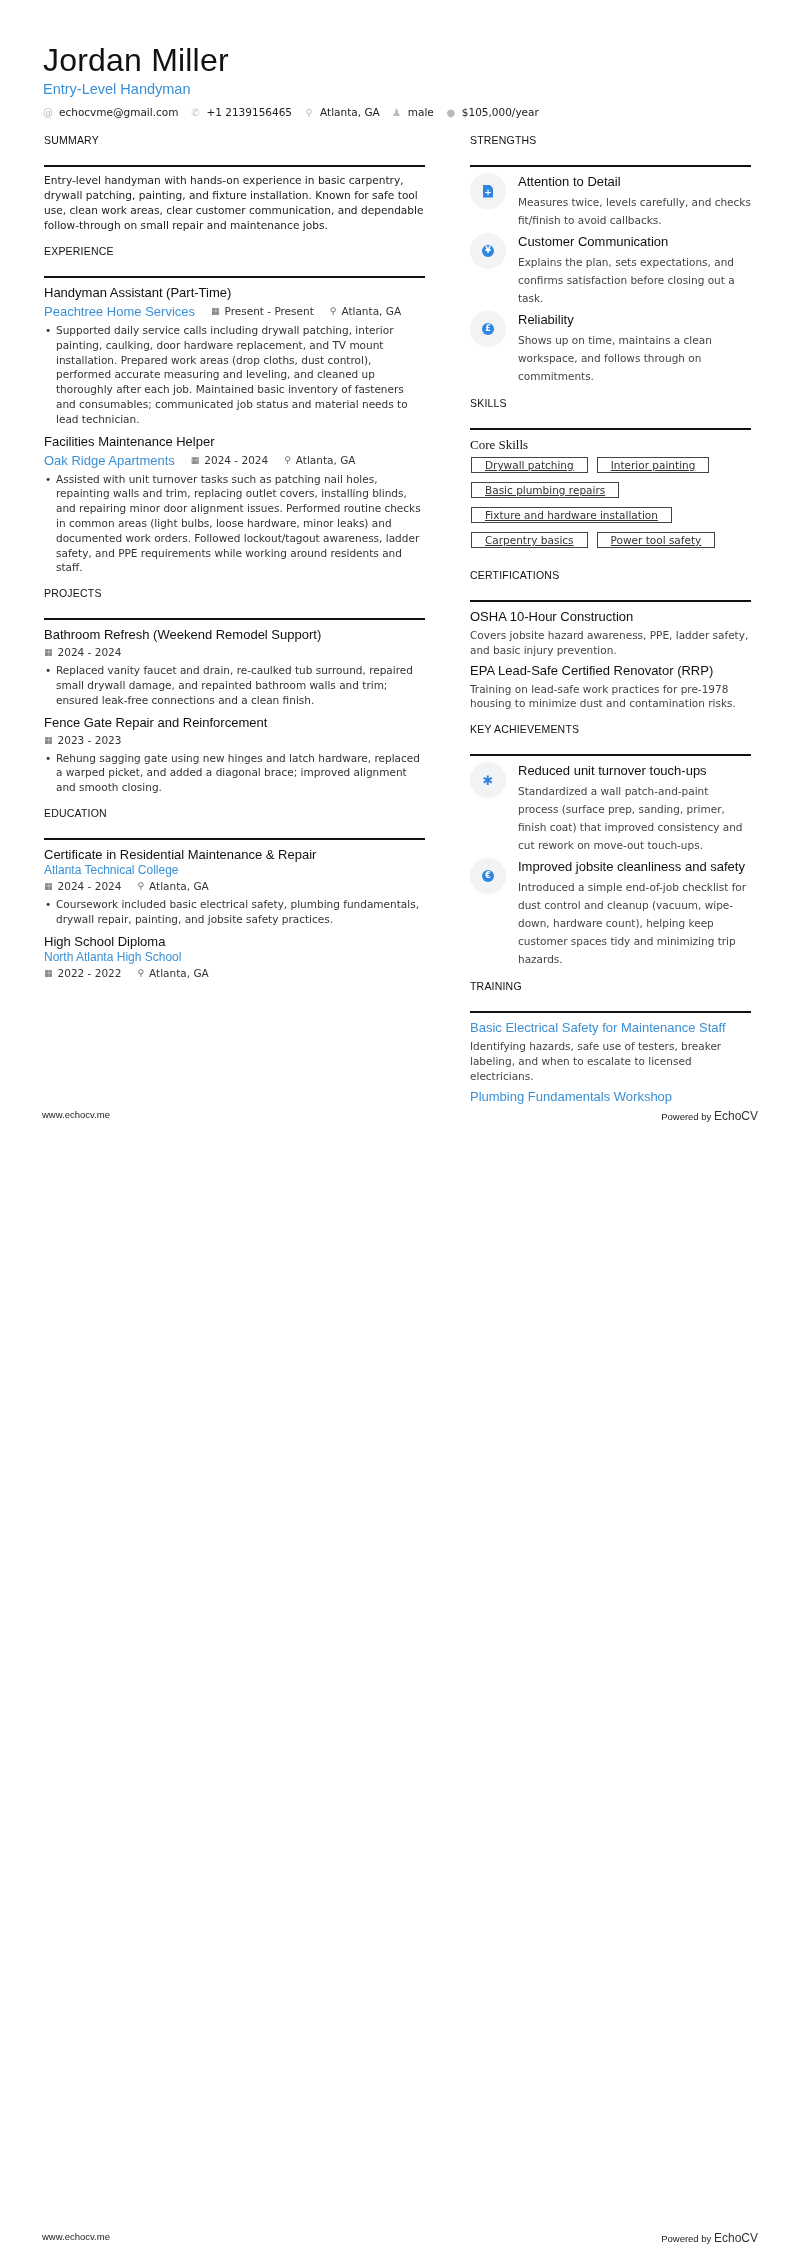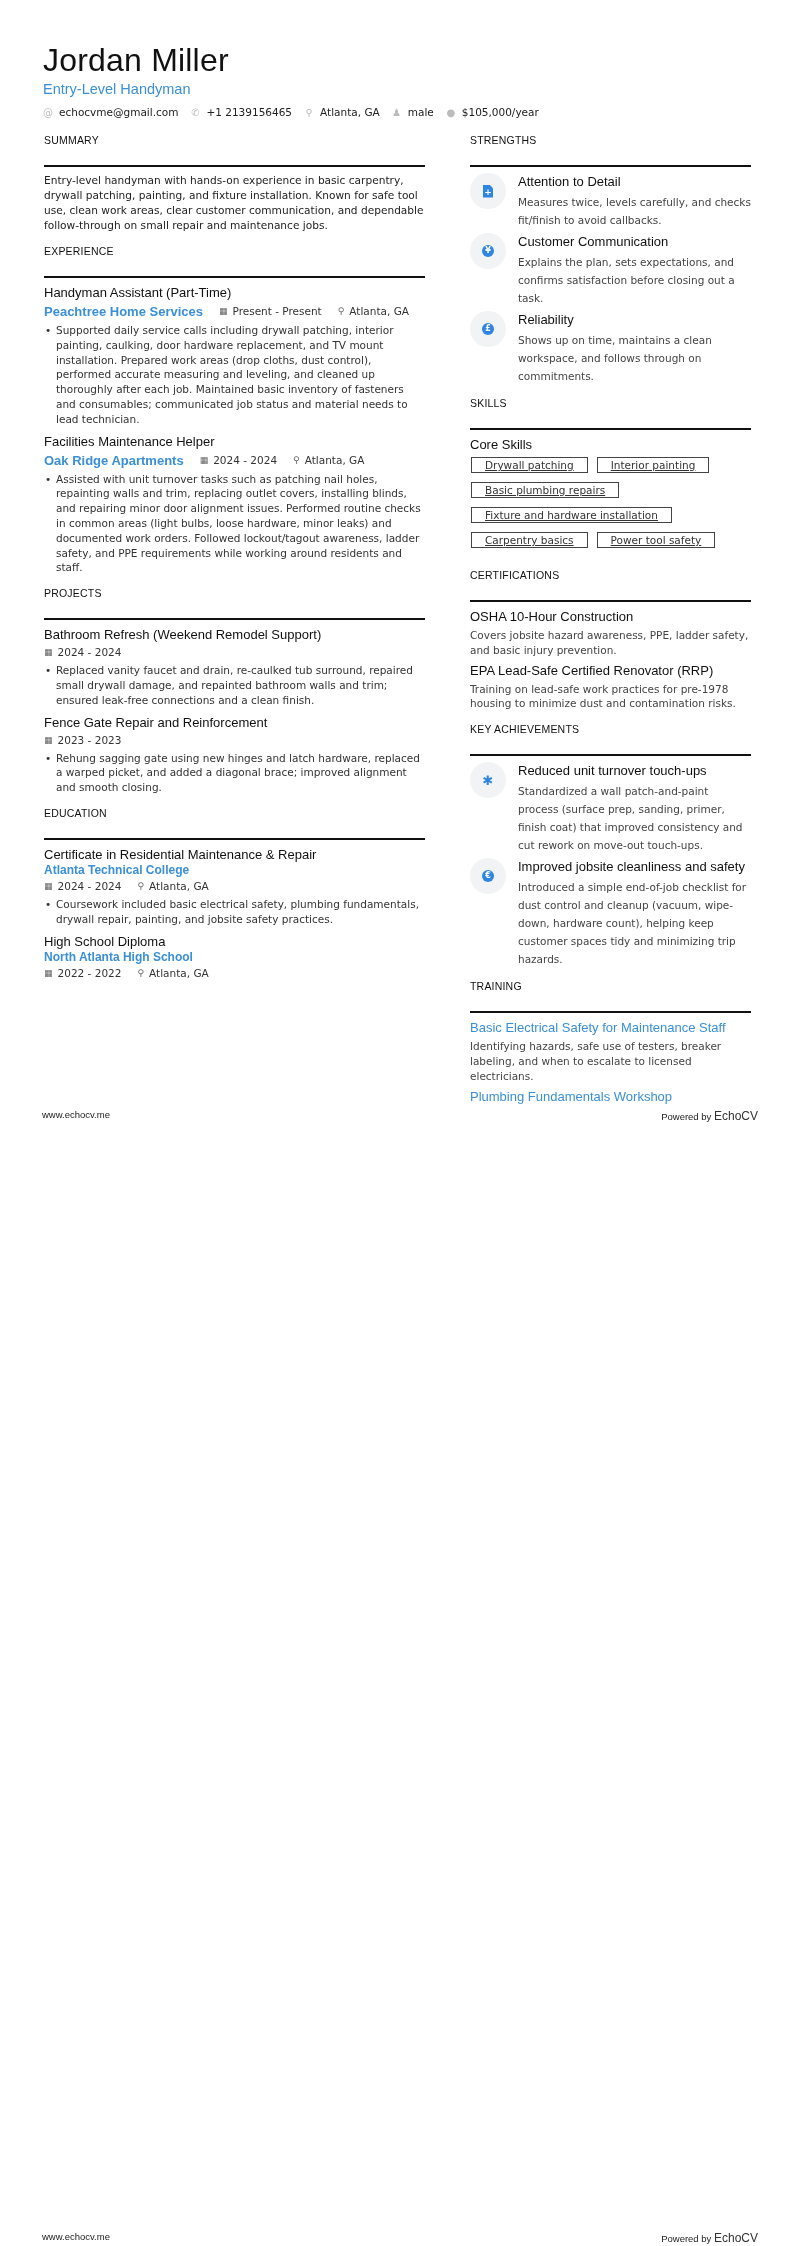--- a/index.html
+++ b/index.html
@@ -36,21 +36,21 @@
   .section { margin-bottom: 12px; }
   .summary-text { font-size: 10.6px; line-height: 15px; color: #222; }
 
   .item-title {
     font-family: "Liberation Sans", sans-serif;
     font-size: 13px; color: #111; line-height: 17px;
   }
   .item-sub { display: flex; align-items: center; margin-top: 2px; line-height: 17px; }
   .company {
     font-family: "Liberation Sans", sans-serif;
-    font-size: 13px; color: #3a8fd6; margin-right: 16px; font-weight: bold;
+    font-size: 13px; color: #3a8fd6; margin-right: 16px;
   }
   .company.small { font-size: 12px; }
   .meta { display: flex; align-items: center; font-size: 10.5px; color: #333; margin-right: 16px; }
   .meta .ic { color: #666; font-size: 9px; margin-right: 5px; }
   .meta-row { display: flex; align-items: center; margin-top: 2px; line-height: 15px; }
   .bullets { list-style: none; margin-top: 3px; }
   .bullets li { position: relative; padding-left: 12px; font-size: 10.5px; line-height: 14.8px; color: #333; }
   .bullets li::before { content: "•"; position: absolute; left: 1px; top: 0; color: #333; }
   .entry { margin-bottom: 6px; }
 
@@ -66,21 +66,21 @@
   .circle .doc {
     width: 10px; height: 13px; background: #2f86e0; color: #fff; font-size: 9px;
     line-height: 14px; text-align: center; font-weight: bold; position: relative;
     clip-path: polygon(0 0, 65% 0, 100% 28%, 100% 100%, 0 100%);
   }
   .circle .bug { color: #2f86e0; font-size: 13px; }
   .s-body { flex: 1; }
   .s-title { font-family: "Liberation Sans", sans-serif; font-size: 13px; color: #111; line-height: 17px; }
   .s-desc { font-size: 10.5px; line-height: 18px; color: #444; margin-top: 3px; }
 
-  .skill-group-title { font-family: Liberation Sans, sans-serif; font-size: 13px; color: #111; margin-bottom: 4px; line-height: 17px; }
+  .skill-group-title { font-family: Liberation Serif, serif; font-size: 13px; color: #111; margin-bottom: 4px; line-height: 17px; }
   .tags { display: flex; flex-wrap: wrap; }
   .tag {
     border: 1px solid #444; padding: 0 13px; font-size: 10.5px; color: #333;
     margin: 0 8px 9px 1px; line-height: 14px; text-decoration: underline;
   }
 
   .cert-title { font-family: "Liberation Sans", sans-serif; font-size: 13px; color: #111; line-height: 17px; margin-top: 1px; }
   .cert-desc { font-size: 10.5px; line-height: 14.8px; color: #444; margin-top: 3px; margin-bottom: 4px; }
   .train-title { font-family: "Liberation Sans", sans-serif; font-size: 13px; color: #3a8fd6; line-height: 17px; }
 

